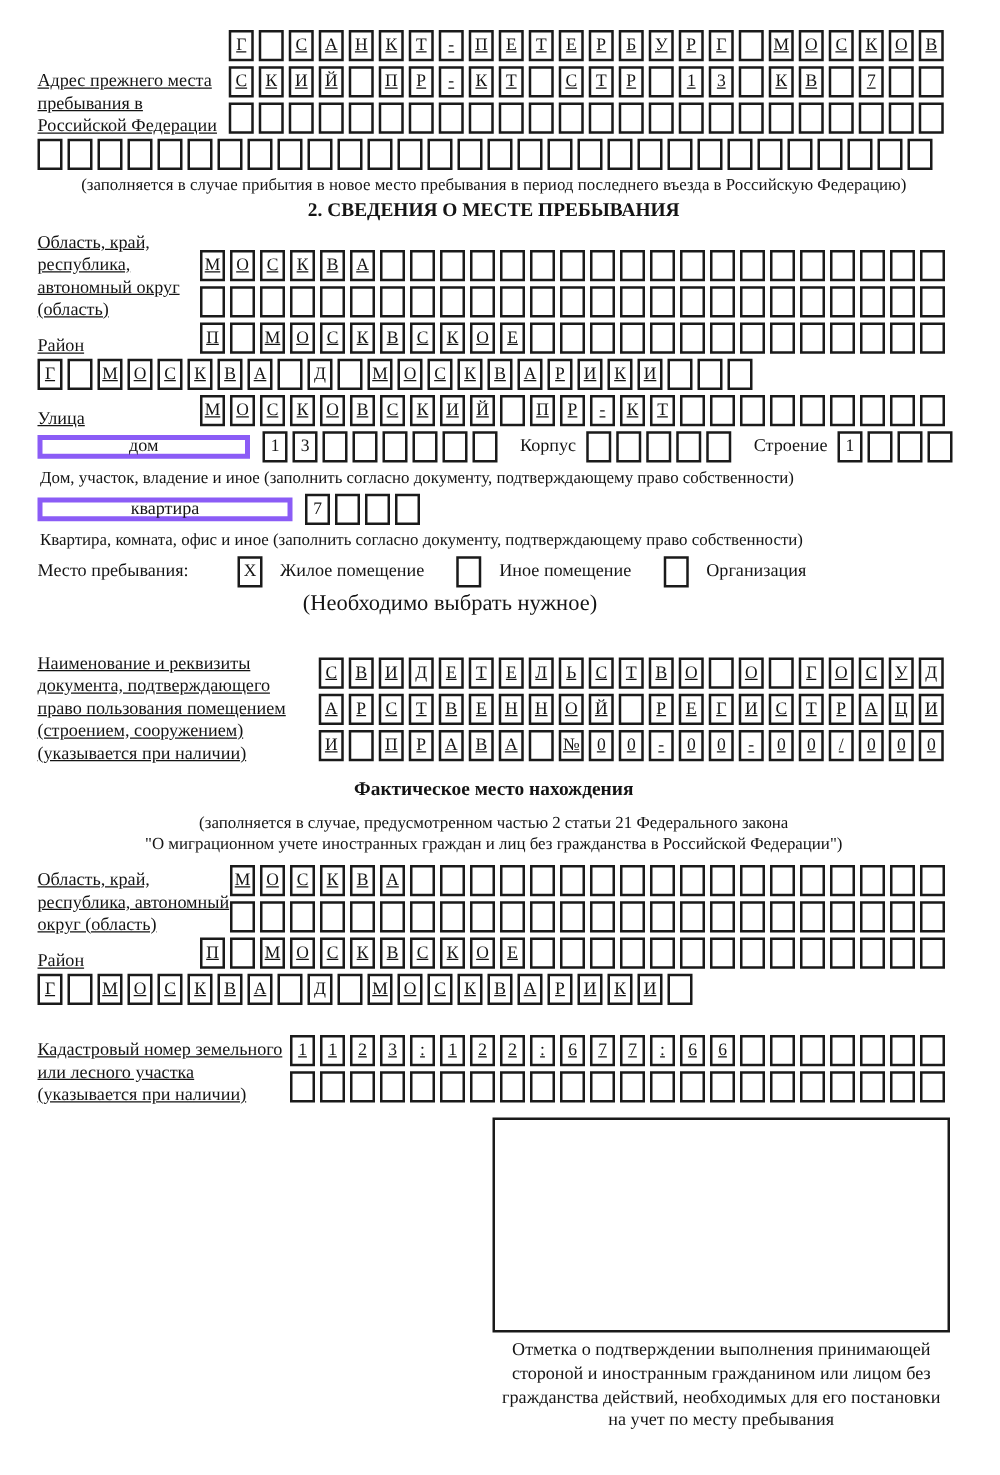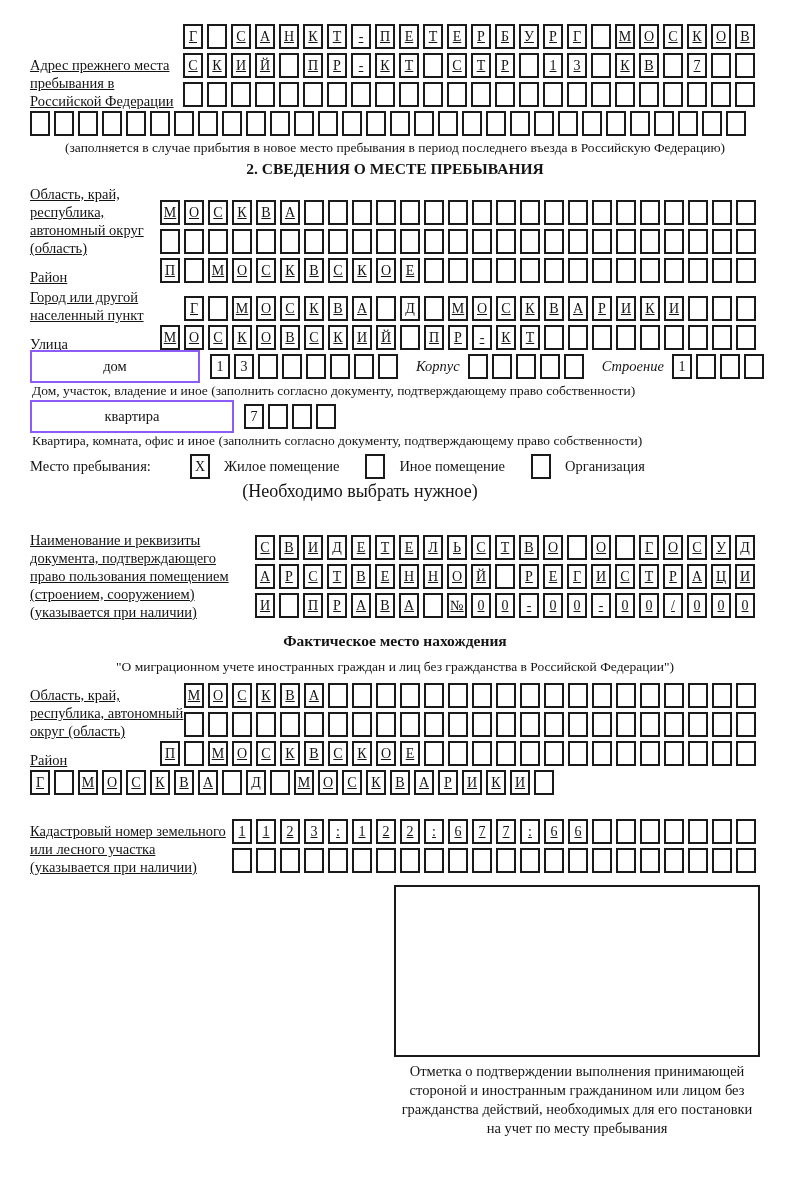--- a/index.html
+++ b/index.html
@@ -23,26 +23,26 @@
   .cell {
     flex:none; width:20px; height:25px; margin-right:4px;
     border:2px solid #1a1a1a; background:#fff;
     font-size:14px; line-height:21px; text-align:center;
   }
   .note { font-size:13.5px; text-align:center; margin:2px 0 4px 0; }
   .sec-title { font-size:15.5px; font-weight:bold; text-align:center; margin:4px 0 6px 0; }
 
   .inline-row { display:flex; align-items:center; margin-bottom:4px; height:25px; }
   .field-box {
-    border:2px solid #8b5cf6; height:33px; display:flex;
+    border:4px solid #8b5cf6; height:19px; display:flex;
     align-items:center; justify-content:center; font-size:14.5px; flex:none;
   }
   .dom-box { width:170px; margin-right:10px; }
   .kv-box  { width:204px; margin-right:10px; }
-  .mini-label { font-size:14.5px; margin:0 8px 0 14px; flex:none;font-style:italic; }
+  .mini-label { font-size:14.5px; margin:0 8px 0 14px; flex:none; }
   .caption { font-size:13.5px; margin:0 0 5px 2px; }
 
   .mesto-row { display:flex; align-items:center; height:25px; margin-bottom:2px; }
   .mesto-label { font-size:14.5px; width:160px; flex:none;font-family:Liberation Serif, serif; }
   .mesto-opt { font-size:14.5px; margin:0 26px 0 10px; flex:none; }
   .mesto-note { font-size:18px; margin:0 0 8px 210px; width:240px; text-align:center; }
 
   .fact-title { font-size:15.5px; font-weight:bold; text-align:center; margin:10px 0 8px 0; }
   .fact-note { font-size:13.5px; text-align:center; line-height:1.3; }
   .fact-notes { margin-bottom:8px; }
@@ -265,21 +265,20 @@
           <span class="cell"></span>
           <span class="cell"></span>
           <span class="cell"></span>
           <span class="cell"></span>
           <span class="cell"></span>
         </div>
     </div>
   </div>
 
   <div class="block">
-    <div class="lbl w154">Город или другой населенный пункт</div>
     <div class="rows">
       <div class="cellrow">
           <span class="cell">Г</span>
           <span class="cell"></span>
           <span class="cell">М</span>
           <span class="cell">О</span>
           <span class="cell">С</span>
           <span class="cell">К</span>
           <span class="cell">В</span>
           <span class="cell">А</span>
@@ -464,20 +463,21 @@
           <span class="cell">/</span>
           <span class="cell">0</span>
           <span class="cell">0</span>
           <span class="cell">0</span>
         </div>
     </div>
   </div>
 
   <div class="fact-title">Фактическое место нахождения</div>
   <div class="fact-notes">
+    <div class="fact-note">(заполняется в случае, предусмотренном частью 2 статьи 21 Федерального закона</div>
     <div class="fact-note">"О миграционном учете иностранных граждан и лиц без гражданства в Российской Федерации")</div>
   </div>
 
   <div class="block">
     <div class="lbl w154">Область, край, республика, автономный округ (область)</div>
     <div class="rows">
       <div class="cellrow">
           <span class="cell">М</span>
           <span class="cell">О</span>
           <span class="cell">С</span>

